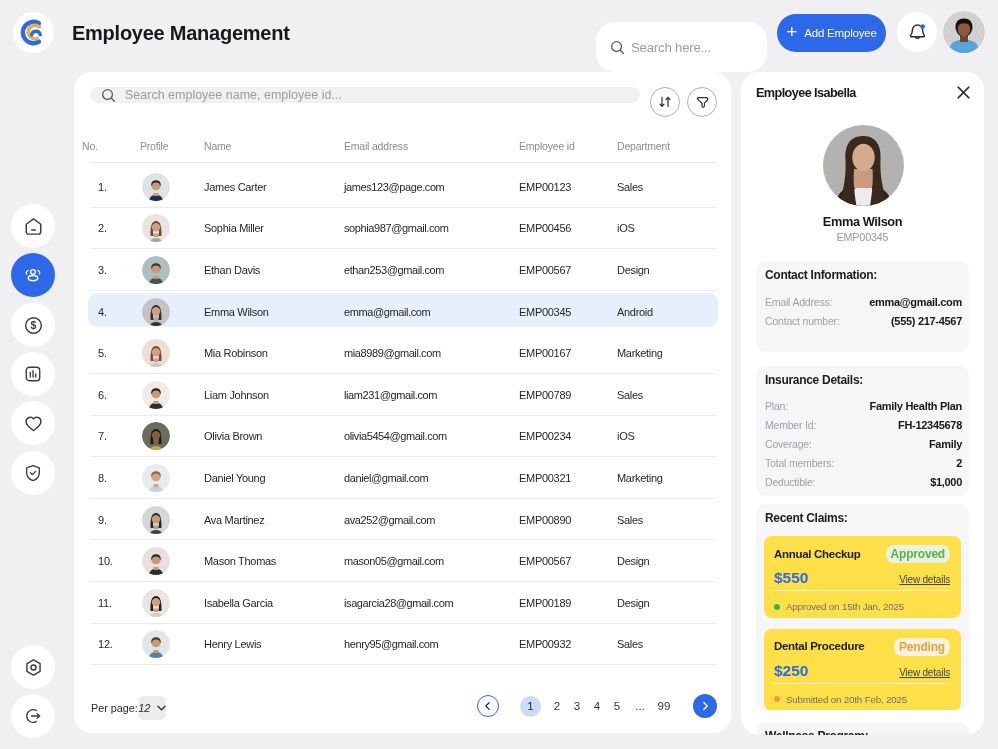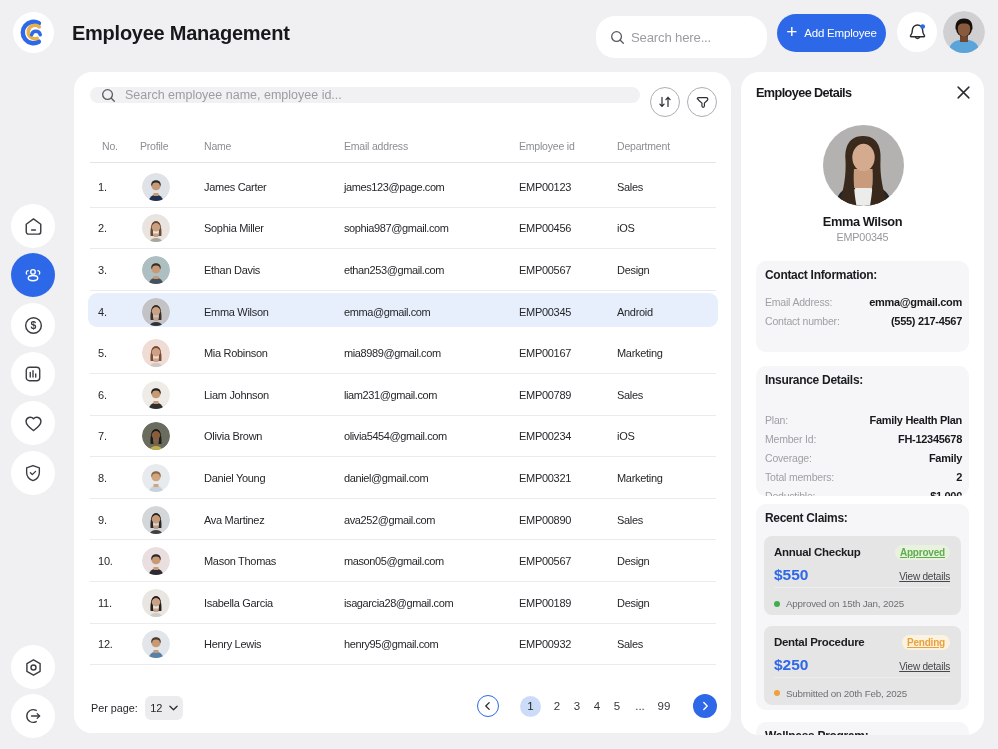--- a/index.html
+++ b/index.html
@@ -1,18 +1,18 @@
 <!DOCTYPE html>
 <html><head><meta charset="utf-8"><title>Employee Management</title><style>
 *{margin:0;padding:0;box-sizing:border-box;}
 html,body{width:998px;height:749px;overflow:hidden;background:#f0f0f2;font-family:"Liberation Sans",sans-serif;position:relative;}
 
 .logo{position:absolute;left:13px;top:12px;width:41px;height:41px;border-radius:50%;background:#fff;display:flex;align-items:center;justify-content:center;}
 .title{position:absolute;left:72px;top:22px;font-size:20px;font-weight:700;letter-spacing:-.25px;color:#17181c;}
-.tsearch{position:absolute;left:596px;top:16px;width:171px;height:42px;background:#fff;border-radius:19px;display:flex;align-items:center;color:#9b9da3;font-size:13.2px;letter-spacing:-.2px;}
+.tsearch{position:absolute;left:596px;top:22px;width:171px;height:50px;background:#fff;border-radius:19px;display:flex;align-items:center;color:#9b9da3;font-size:13.2px;letter-spacing:-.2px;}
 .tsearch svg{margin:0 6px 0 14px;}
 .addbtn{position:absolute;left:777px;top:14px;width:109px;height:38px;background:#2d68e8;border-radius:19px;color:#fff;font-size:11.5px;letter-spacing:-.2px;display:flex;align-items:center;justify-content:center;font-family:"Liberation Sans",sans-serif;}
 .addbtn .plus{font-size:19px;font-weight:300;margin-right:7px;margin-top:-2px;}
 .bellc{position:absolute;left:897px;top:12px;width:40px;height:40px;border-radius:50%;background:#fff;display:flex;align-items:center;justify-content:center;}
 .avtop{position:absolute;left:943px;top:11px;width:42px;height:42px;border-radius:50%;overflow:hidden;}
 
 .sic{position:absolute;left:11px;width:44px;height:44px;border-radius:50%;background:#fff;display:flex;align-items:center;justify-content:center;}
 .sic.blue{background:#2d68e8;}
 
 .card{position:absolute;left:74px;top:72px;width:657px;height:661px;background:#fff;border-radius:18px;}
@@ -31,41 +31,41 @@
 .trow>div{position:absolute;top:50%;transform:translateY(-50%);}
 .c-no{left:24px;font-size:11px;letter-spacing:-.2px;color:#26272b;}
 .c-av{left:68px;height:28px;}
 .c-name{left:130px;font-size:11px;letter-spacing:-.3px;color:#26272b;}
 .c-email{left:270px;font-size:11px;letter-spacing:-.4px;color:#26272b;}
 .c-emp{left:445px;font-size:11px;letter-spacing:-.3px;color:#26272b;}
 .c-dep{left:543px;font-size:11px;letter-spacing:-.3px;color:#26272b;}
 .trow.hl>div{margin-left:-14px;}
 .trow .c-av svg{display:block;border-radius:50%;}
 .perpage{position:absolute;left:91px;top:695px;height:25px;font-size:10.8px;color:#26272b;display:flex;align-items:center;}
-.ppbox{margin-left:7px;width:38px;height:24px;background:#ececef;border-radius:6px;display:flex;align-items:center;justify-content:center;font-size:11px;color:#26272b;}
+.ppbox{width:28px;height:24px;background:#ececef;border-radius:6px;display:flex;align-items:center;justify-content:center;font-size:11px;color:#26272b;font-style:italic;}
 .pnum{position:absolute;top:696px;width:20px;height:20px;text-align:center;line-height:20px;font-size:11.5px;color:#36373c;}
 .p1{background:#ccdcf8;border-radius:50%;width:21px;height:21px;line-height:21px;color:#1f2024;}
 .pprev{position:absolute;left:477px;top:695px;width:22px;height:22px;border-radius:50%;border:1.4px solid #2d68e8;background:#fff;display:flex;align-items:center;justify-content:center;}
 .pnext{position:absolute;left:693px;top:694px;width:24px;height:24px;border-radius:50%;background:#2d68e8;display:flex;align-items:center;justify-content:center;}
 
 .panel{position:absolute;left:741px;top:72px;width:243px;height:663px;background:#fff;border-radius:18px;overflow:hidden;}
 .ptitle{position:absolute;left:15px;top:14px;font-size:12.7px;font-weight:700;letter-spacing:-.6px;color:#17181c;}
 .pclose{position:absolute;left:215px;top:13px;width:16px;height:16px;}
 .photo{position:absolute;left:82px;top:53px;width:81px;height:81px;border-radius:50%;overflow:hidden;}
 .pname{position:absolute;left:0;top:142px;width:243px;text-align:center;font-size:12.8px;font-weight:700;letter-spacing:-.4px;color:#17181c;}
 .pid{position:absolute;left:0;top:158.5px;width:243px;text-align:center;font-size:10.8px;letter-spacing:-.2px;color:#96979c;}
 .sect{position:absolute;left:15px;width:213px;background:#f6f6f8;border-radius:10px;overflow:hidden;}
 .sect h3{font-size:12px;letter-spacing:-.3px;line-height:15px;font-weight:700;color:#1b1c20;padding:7px 0 0 9px;}
 .srow{display:flex;justify-content:space-between;align-items:center;height:19px;padding:0 7px 0 9px;}
 .srow .lab{font-size:10.5px;letter-spacing:-.2px;color:#9fa0a6;}
 .srow .val{font-size:11px;letter-spacing:-.3px;font-weight:700;color:#17181c;}
-.claim{background:#e5e5e5;border-radius:8px;margin:0 8px 10.5px;padding:9px 11px 5px 10px;}
+.claim{background:#fde047;border-radius:8px;margin:0 8px 10.5px;padding:9px 11px 5px 10px;}
 .claim .r1{display:flex;justify-content:space-between;align-items:center;}
 .claim .cn{font-size:11.5px;letter-spacing:-.3px;line-height:15px;font-weight:700;color:#1b1c20;}
-.badge{font-size:10px;letter-spacing:-.2px;font-weight:700;padding:2px 5px;border-radius:8px;text-decoration:underline;}
+.badge{font-size:12px;letter-spacing:-.2px;font-weight:700;padding:2px 5px;border-radius:8px;}
 .b-ap{background:#e9f2df;color:#5fae4e;}
 .b-pe{background:#fbf3e0;color:#e8a13d;}
 .claim .r2{display:flex;justify-content:space-between;align-items:baseline;margin-top:5px;border-bottom:1px solid #ededf0;padding-bottom:3px;}
 .claim .amt{font-size:15.5px;line-height:19px;font-weight:700;color:#2d68e8;}
 .claim .vd{font-size:10px;letter-spacing:-.2px;color:#45464b;text-decoration:underline;}
 .claim .r3{margin-top:9px;font-size:9.8px;letter-spacing:-.2px;line-height:13px;color:#6f7076;display:flex;align-items:center;}
 .dot{width:6px;height:6px;border-radius:50%;margin-right:6px;display:inline-block;}
 </style></head>
 <body>
 
@@ -160,21 +160,21 @@
     <svg width="16" height="16" viewBox="0 0 16 16">
 <path d="M5 3.4 V12.4 M5 12.4 L2.9 10.2 M5 12.4 L7.1 10.2" fill="none" stroke="#2b2c30" stroke-width="1.2" stroke-linecap="round" stroke-linejoin="round"></path>
 <path d="M11 12.4 V3.4 M11 3.4 L8.9 5.6 M11 3.4 L13.1 5.6" fill="none" stroke="#2b2c30" stroke-width="1.2" stroke-linecap="round" stroke-linejoin="round"></path>
 </svg>
   </div>
 <div class="cbtn" style="left:687px">
     <svg width="17" height="17" viewBox="0 0 18 18">
 <path d="M3.4 5.3 a1.5 1.5 0 0 1 1.5 -1.5 h8.2 a1.5 1.5 0 0 1 1.5 1.5 v.3 a1.5 1.5 0 0 1 -.45 1.05 L11 9.7 v3.1 a1.3 1.3 0 0 1 -2.6 0 V9.7 L5 6.65 a1.5 1.5 0 0 1 -.45 -1.05 Z" fill="none" stroke="#2b2c30" stroke-width="1.25" stroke-linejoin="round"></path>
 </svg>
   </div>
-<div class="thead" style="left:102px">No.</div>
+<div class="thead" style="left:82px">No.</div>
 <div class="thead" style="left:140px">Profile</div>
 <div class="thead" style="left:204px">Name</div>
 <div class="thead" style="left:344px">Email address</div>
 <div class="thead" style="left:519px">Employee id</div>
 <div class="thead" style="left:617px">Department</div>
 <div class="hline"></div>
 <div class="tbody">
 <div class="trow">
       <div class="c-no">1.</div>
       <div class="c-av">
@@ -389,21 +389,21 @@
 <div class="pnum" style="left:607px">5</div>
 <div class="pnum" style="left:630px">...</div>
 <div class="pnum" style="left:654px">99</div>
 <div class="pnext">
     <svg width="10" height="10" viewBox="0 0 10 10">
       <path d="M3.8 1.6 L7.2 5 L3.8 8.4" fill="none" stroke="#fff" stroke-width="1.4" stroke-linecap="round" stroke-linejoin="round"></path>
     </svg>
   </div>
 
 <div class="panel">
-<div class="ptitle">Employee Details</div>
+<div class="ptitle">Employee Isabella</div>
 <div class="pclose"><svg width="15" height="15" viewBox="0 0 14 14">
         <path d="M2 2 L12 12 M12 2 L2 12" stroke="#2b2c30" stroke-width="1.4" stroke-linecap="round"></path>
       </svg></div>
 <div class="photo"><svg width="81" height="81" viewBox="0 0 81 81">
 <rect width="81" height="81" fill="#b3b2b1"></rect>
 <path d="M12 81 C14 66 24 59.5 40.5 59.5 C57 59.5 67 66 69 81 Z" fill="#23252a"></path>
 <path d="M27.5 81 C27.5 68 31.5 59.5 40.5 59.5 C49.5 59.5 53.5 68 53.5 81 Z" fill="#ececea"></path>
 <path d="M31 40 h18.5 v23 h-18.5 z" fill="#c89b7d"></path>
 <path d="M40 11 C26 11 21.5 22 22.5 35 C23.2 50 21 64 15.5 81 L33.5 81 C30.5 64 30.5 52 31 44 L49.5 44 C50 52 50 64 47 81 L65 81 C59.5 64 56.8 50 57.5 35 C58.5 22 54 11 40 11 Z" fill="#39291c"></path>
 <ellipse cx="40.5" cy="32.5" rx="11.2" ry="13.8" fill="#d4ab8e"></ellipse>
@@ -417,21 +417,21 @@
         <span class="lab">Email Address:</span>
         <span class="val">emma@gmail.com</span>
       </div>
 <div class="srow">
         <span class="lab">Contact number:</span>
         <span class="val">(555) 217-4567</span>
       </div>
 </div>
 <div class="sect" style="top:293.5px;height:130px;">
 <h3>Insurance Details:</h3>
-<div class="srow" style="margin-top:23px">
+<div class="srow" style="margin-top:9px">
         <span class="lab">Plan:</span>
         <span class="val">Family Health Plan</span>
       </div>
 <div class="srow">
         <span class="lab">Member Id:</span>
         <span class="val">FH-12345678</span>
       </div>
 <div class="srow">
         <span class="lab">Coverage:</span>
         <span class="val">Family</span>

